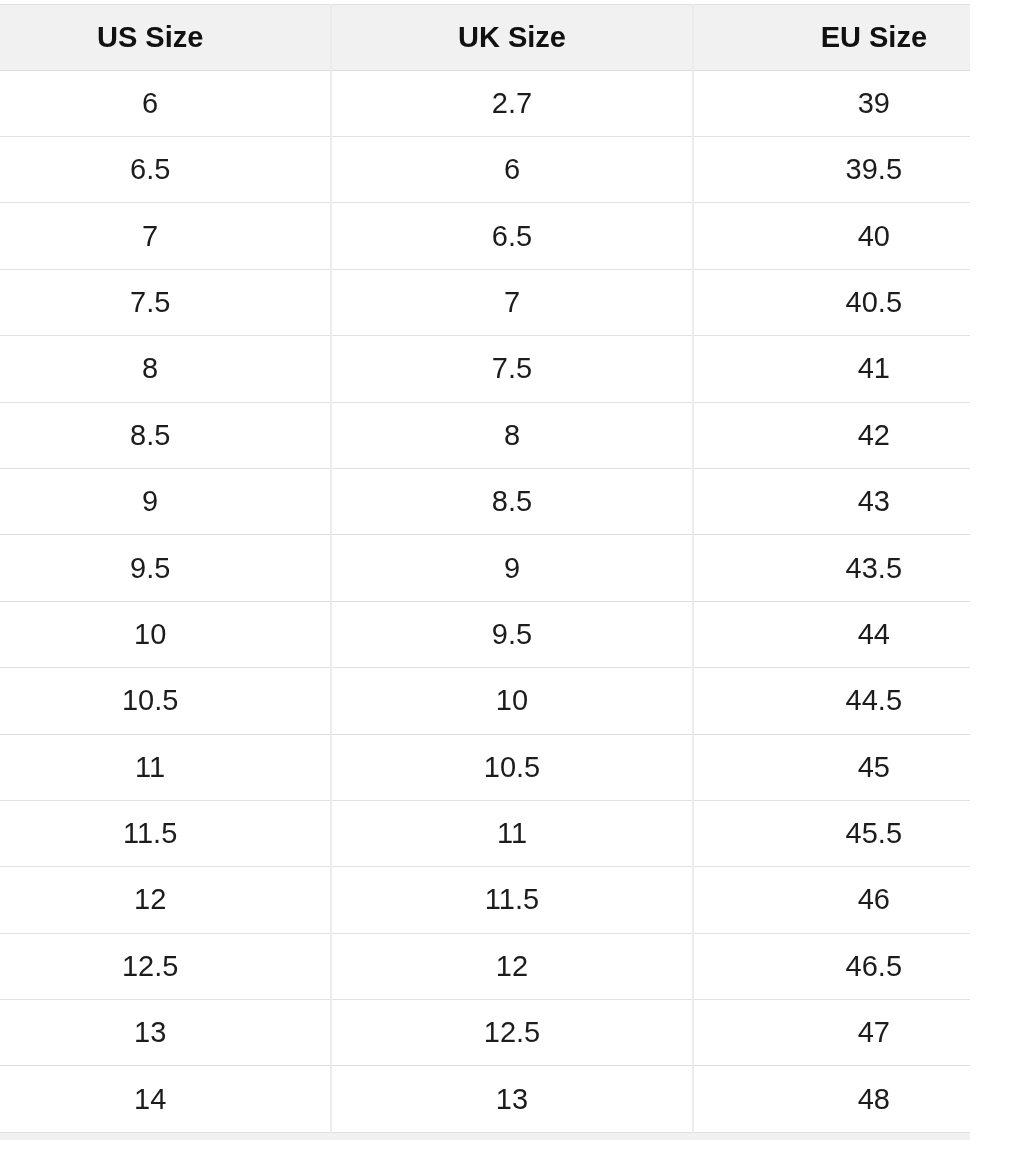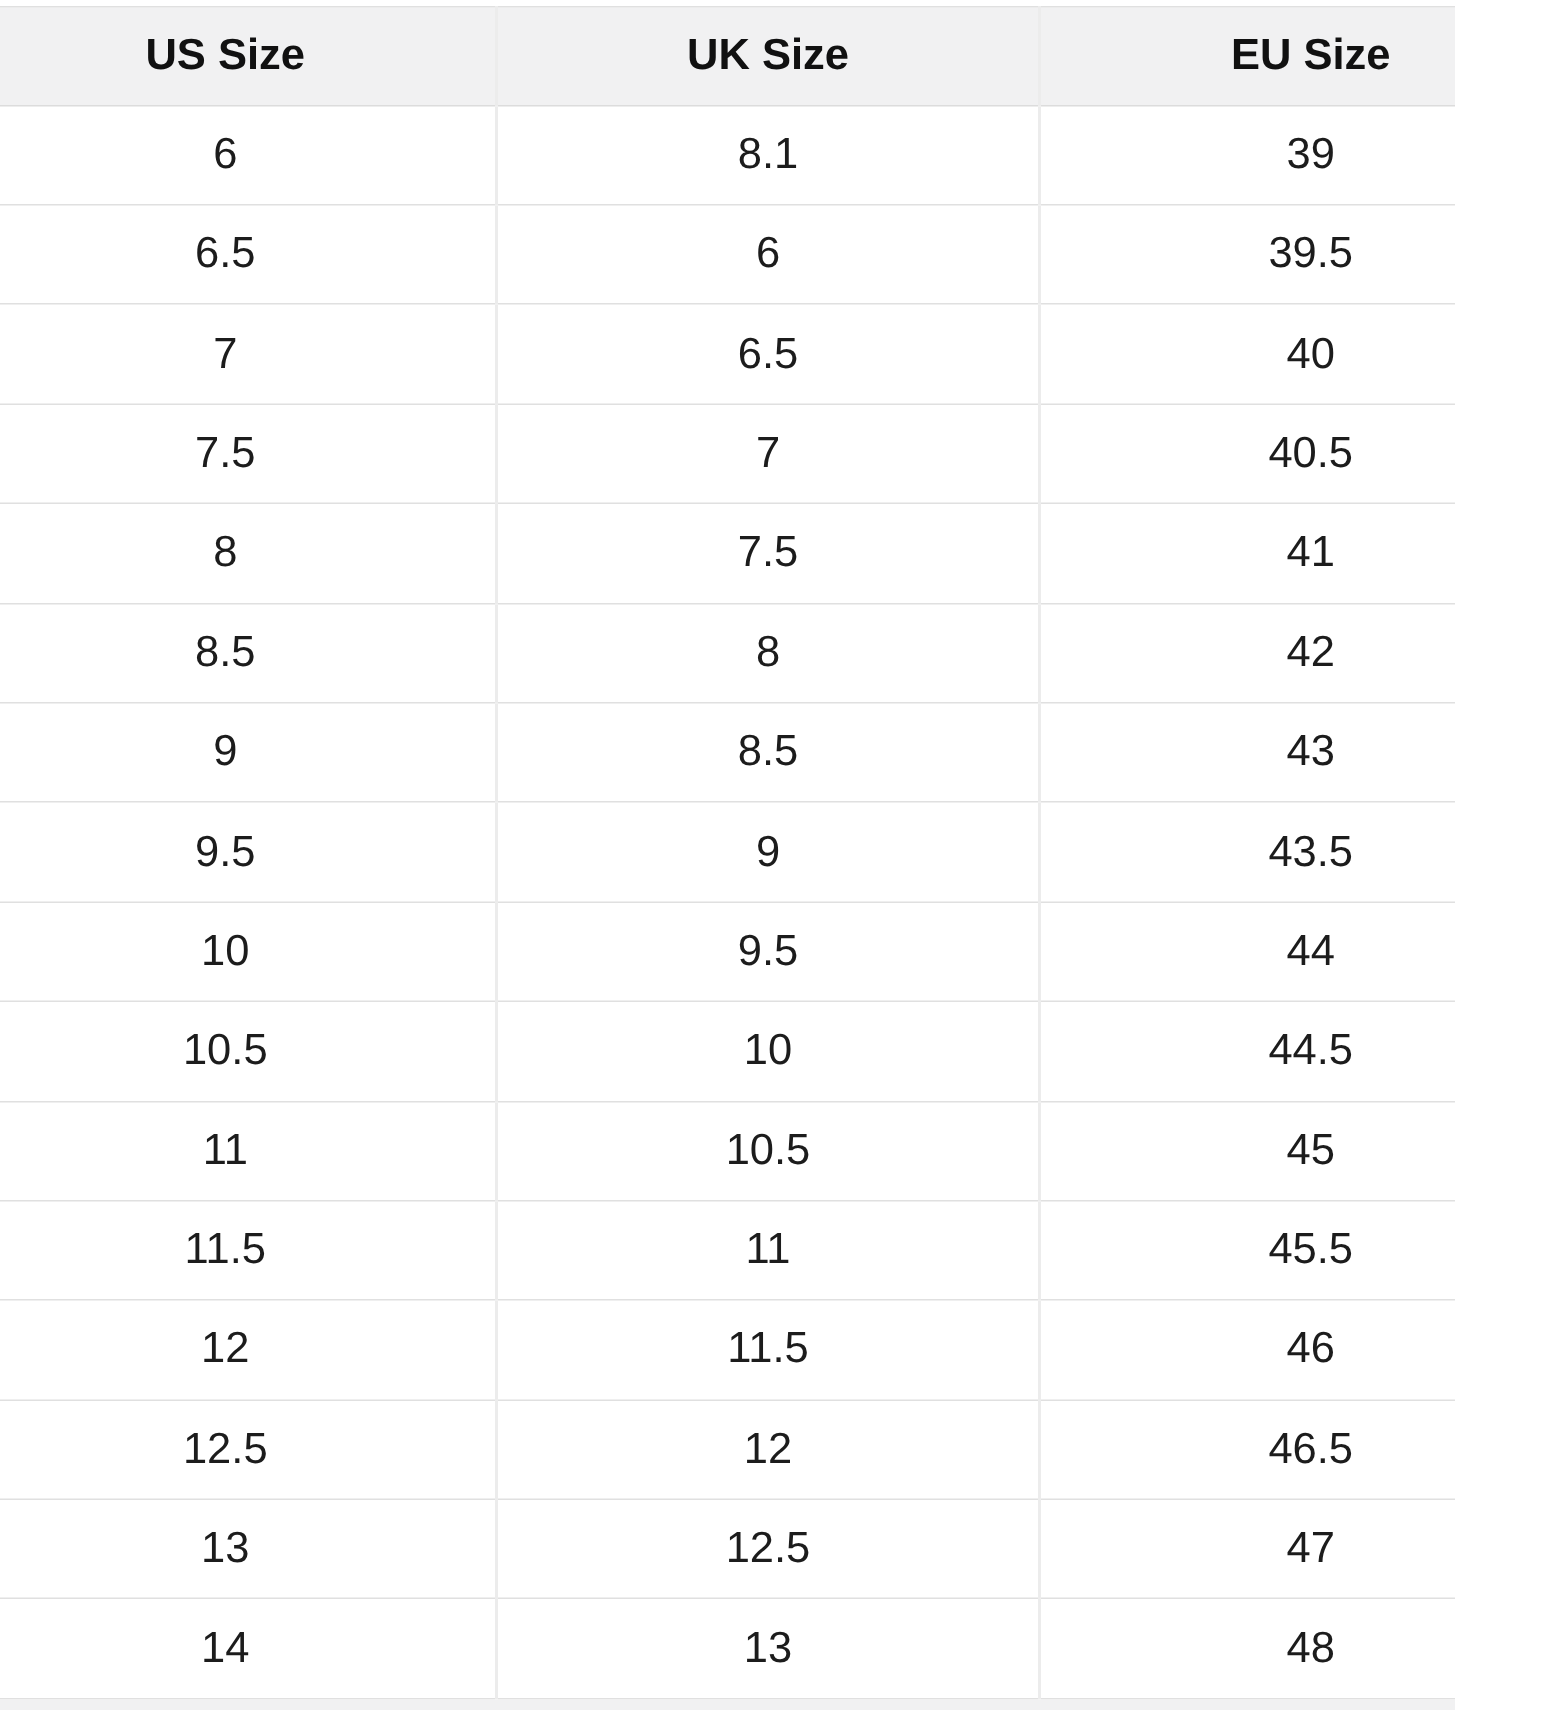--- a/index.html
+++ b/index.html
@@ -82,21 +82,21 @@
       <thead>
         <tr>
           <th>US Size</th>
           <th>UK Size</th>
           <th>EU Size</th>
         </tr>
       </thead>
       <tbody id="table-body">
           <tr>
     <td>6</td>
-    <td>8.1</td>
+    <td>2.7</td>
     <td>39</td>
   </tr>
           <tr>
     <td>6.5</td>
     <td>6</td>
     <td>39.5</td>
   </tr>
           <tr>
     <td>7</td>
     <td>6.5</td>

